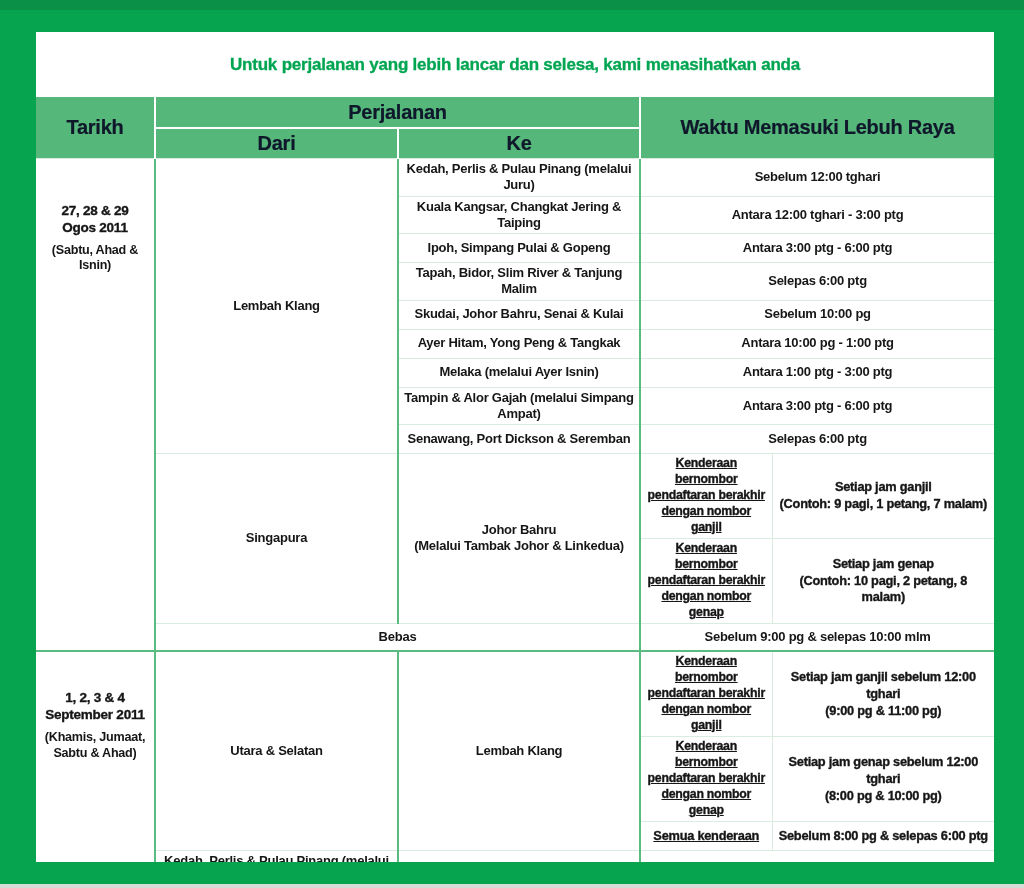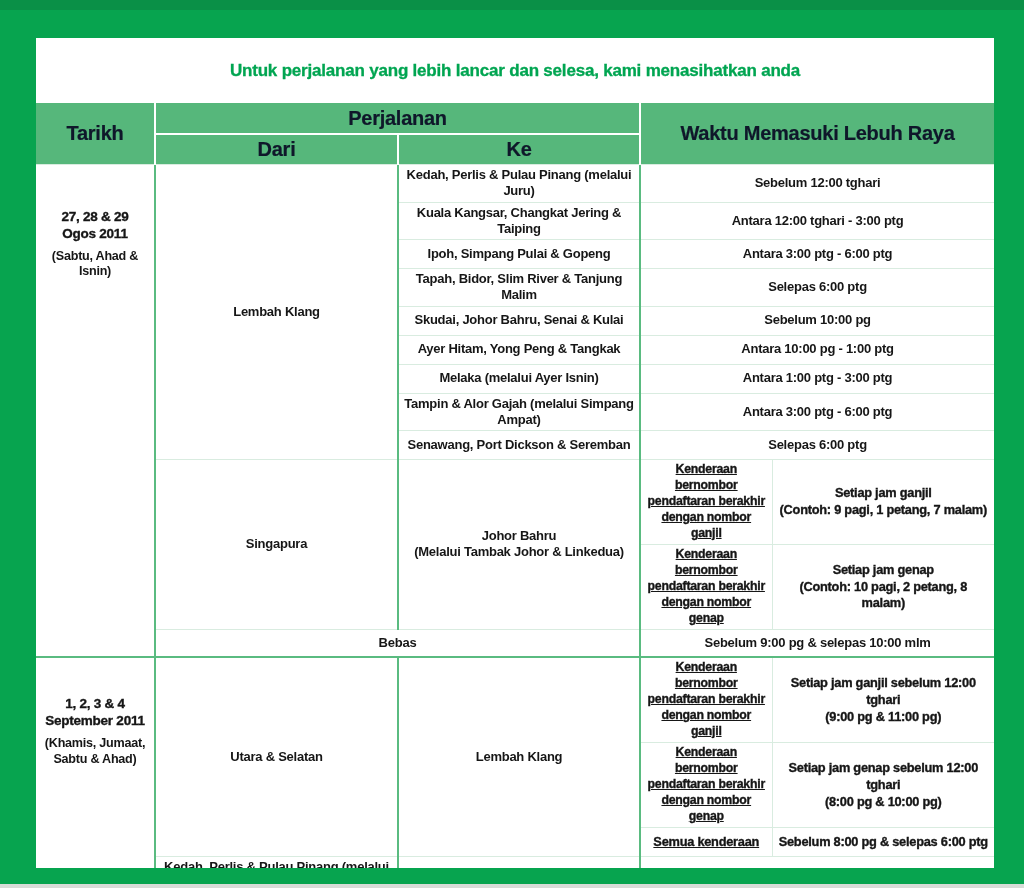--- a/index.html
+++ b/index.html
@@ -13,21 +13,21 @@
   }
   html,body{margin:0;padding:0;}
   body{
     width:1024px;height:888px;position:relative;overflow:hidden;
     background:var(--frame);
     font-family:"Liberation Sans",sans-serif;
   }
   .edge-top{position:absolute;top:0;left:0;width:1024px;height:10px;background:var(--frame-dark);}
   .edge-bottom{position:absolute;bottom:0;left:0;width:1024px;height:4px;background:#d8dcd8;}
   .panel{
-    position:absolute;left:36px;top:38px;width:958px;height:830px;
+    position:absolute;left:36px;top:32px;width:958px;height:830px;
     background:#ffffff;overflow:hidden;
   }
   .title{
     height:65px;display:flex;flex-direction:column;justify-content:center;
     text-align:center;color:var(--green);
     font-size:17px;font-weight:700;line-height:1.5;
     -webkit-text-stroke:.3px currentColor;letter-spacing:-0.2px;
   }
   table{border-collapse:collapse;table-layout:fixed;width:958px;}
   td{

